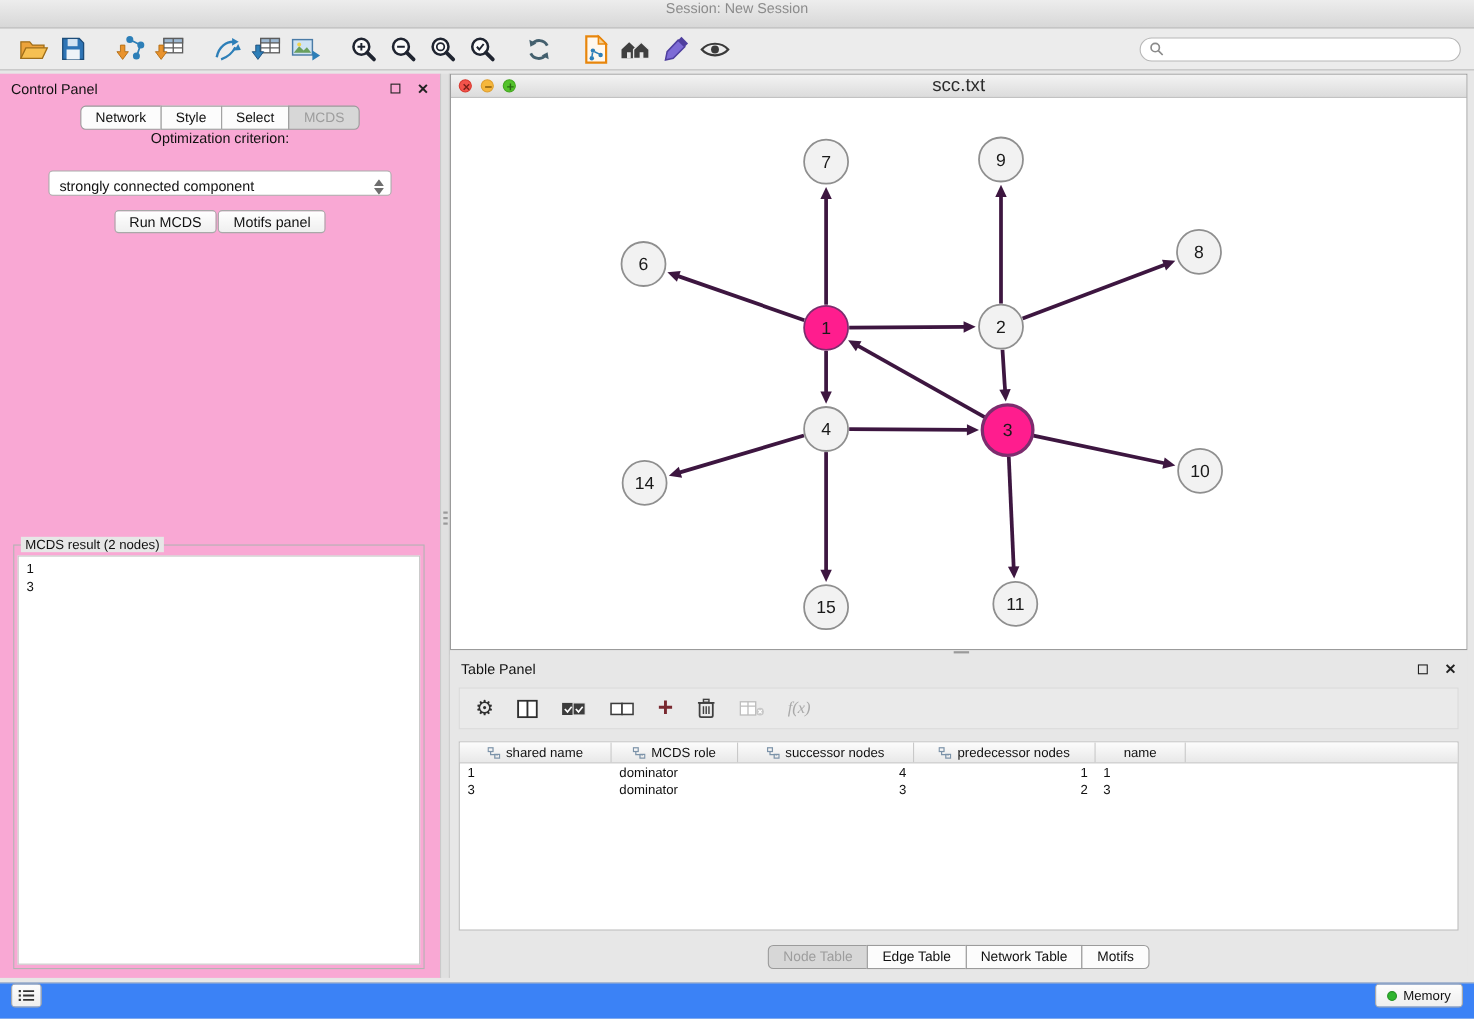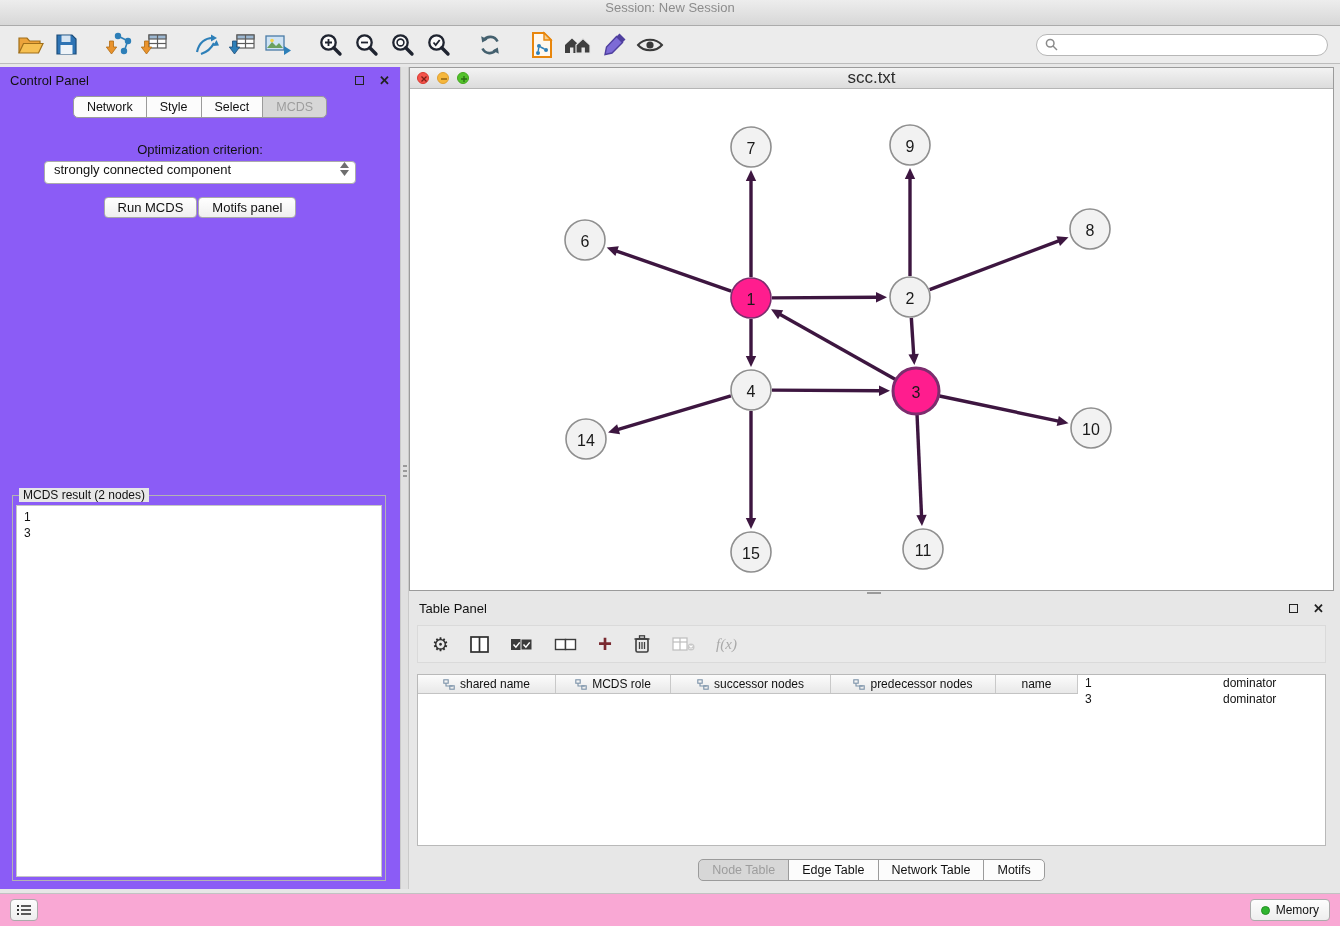--- a/index.html
+++ b/index.html
@@ -11,32 +11,32 @@
 #titlebar{position:absolute;left:0;top:0;width:100%;height:26px;background:linear-gradient(#ededed,#d7d7d7);border-bottom:1px solid #abABab;display:flex;align-items:flex-start;justify-content:center;font-size:13px;color:#8c8c8c}
 
 
 #toolbar{position:absolute;left:0;top:26px;width:100%;height:38px;background:#ececec;border-bottom:1px solid #bcbcbc;display:flex;align-items:center;padding:0 12px}
 .tbi{width:36px;height:32px;display:flex;align-items:center;justify-content:center;flex:none}
 .tbgap{width:16px;flex:none}
 #search{margin-left:auto;width:292px;height:22px;border:1px solid #b7b7b7;border-radius:12px;background:#fff;display:flex;align-items:center;padding:0 8px;gap:5px}
 #search input{flex:1;border:0;outline:0;background:transparent;font-size:12px;font-family:inherit;color:#333}
 
 
-#control-panel{position:absolute;left:0;top:67px;width:400px;height:822px;background:#8b5cf6}
+#control-panel{position:absolute;left:0;top:67px;width:400px;height:822px;background:#f9a8d4}
 .panel-head{height:26px;display:flex;align-items:center;padding:0 10px;font-size:13px}
 .panel-head .sp{flex:1}
 .float-ic{width:9px;height:9px;border:1.5px solid #222;margin-right:15px;flex:none}
 .close-ic{font-size:13px;font-weight:bold;color:#222;line-height:1}
 .seg{display:flex;justify-content:center;margin-top:3px}
 .seg-tab{padding:3px 13px;font-size:12.5px;border:1px solid #9b9b9b;background:#fcfcfc;color:#111;margin-left:-1px;white-space:nowrap}
 .seg-tab:first-child{border-radius:5px 0 0 5px;margin-left:0}
 .seg-tab:last-child{border-radius:0 5px 5px 0}
 .seg-tab.active{background:#d7d7d7;color:#9d9d9d}
-#opt-label{margin-top:24px;text-align:center;font-size:13px}
-#criterion{margin:4px auto 0;width:312px;height:23px;border:1px solid #ababab;border-radius:4px;background:#fff;display:flex;align-items:flex-start;padding:0 6px 0 9px;font-size:13px}
+#opt-label{text-align:center;font-size:13px}
+#criterion{margin:22px auto 0;width:312px;height:23px;border:1px solid #ababab;border-radius:4px;background:#fff;display:flex;align-items:flex-end;padding:0 6px 0 9px;font-size:13px}
 .stepper{margin-left:auto;display:flex;flex-direction:column;gap:2px;align-items:center}
 .btn-row{display:flex;justify-content:center;gap:1px;margin-top:13px}
 .btn{height:21px;padding:0 13px;border:1px solid #a9a9a9;border-radius:4px;background:linear-gradient(#ffffff,#efefef);font-size:13px;display:flex;align-items:center}
 #result-group{position:absolute;left:12px;top:428px;width:374px;height:386px;border:1px solid #b3b3b3}
 #result-legend{position:absolute;top:-8px;left:6px;background:#e7e7e7;padding:0 4px;font-size:12px}
 #result-box{position:absolute;left:3px;right:3px;top:9px;bottom:3px;background:#fff;border:1px solid #c6c6c6;font-size:12px;line-height:16px;padding:3px 7px;white-space:pre-line}
 
 
 #vsplit{position:absolute;left:400px;top:67px;width:9px;height:822px;background:#e0e0e0;border-left:1px solid #cacaca;border-right:1px solid #cacaca}
 #vsplit .grip{position:absolute;top:398px;left:2px;width:4px;height:2px;background:#9a9a9a;box-shadow:0 5px #9a9a9a,0 10px #9a9a9a}
@@ -55,33 +55,33 @@
 #net-canvas{position:absolute;left:0;top:21px;width:923px;height:501px;background:#fff}
 #graph-svg{width:100%;height:100%}
 #graph-svg text{font-family:"Liberation Sans",sans-serif}
 
 
 #table-panel{position:absolute;left:409px;top:595px;width:925px;height:292px;background:#e7e7e7}
 #tp-toolbar{position:absolute;left:8px;right:8px;top:30px;height:38px;background:#eaeaea;border:1px solid #dadada;display:flex;align-items:center;gap:21px;padding:0 14px}
 .gear{font-size:19px;color:#2f2f2f;line-height:1}
 .plus{font-size:24px;font-weight:700;color:#792930;line-height:0.8}
 .fx{font-family:"Liberation Serif",serif;font-style:italic;font-size:15px;color:#a9a9a9}
-#tp-table{position:absolute;left:8px;right:8px;top:79px;height:172px;border:1px solid #b9b9b9;background:#fff;display:flex;flex-direction:row}
+#tp-table{position:absolute;left:8px;right:8px;top:79px;height:172px;border:1px solid #b9b9b9;background:#fff;display:flex;flex-direction:column}
 .thead{display:flex;height:19px;background:linear-gradient(#fcfcfc,#e8e8e8);border-bottom:1px solid #c3c3c3;flex:none}
 .th{display:flex;align-items:center;justify-content:center;gap:5px;font-size:12px;border-right:1px solid #c9c9c9}
 .tbody{flex:1;overflow:hidden}
 .trow{display:flex;height:16px;align-items:center;font-size:12px}
 .tcell{padding:0 7px;overflow:hidden;flex:none}
 .w0{width:138px}.w1{width:115px}.w2{width:160px}.w3{width:165px}.w4{width:82px}
 .wf{flex:1 !important;border-right:0}
 .num{text-align:right}
 #tp-tabs{position:absolute;left:0;right:0;bottom:6px;display:flex;justify-content:center}
 
 
-#statusbar{position:absolute;left:0;bottom:0;width:100%;height:33px;background:#f9a8d4;border-top:1px solid #c2c2c2;display:flex;align-items:center;padding:12px 10px}
+#statusbar{position:absolute;left:0;bottom:0;width:100%;height:33px;background:#3b82f6;border-top:1px solid #c2c2c2;display:flex;align-items:flex-start;padding:0 10px}
 #list-btn{width:28px;height:22px;border:1px solid #ababab;border-radius:4px;background:linear-gradient(#fdfdfd,#eeeeee);display:flex;align-items:center;justify-content:center}
 #mem-btn{margin-left:auto;height:22px;border:1px solid #ababab;border-radius:4px;background:linear-gradient(#fdfdfd,#eeeeee);display:flex;align-items:center;gap:6px;padding:0 10px;font-size:12px}
 .memdot{width:9px;height:9px;border-radius:50%;background:#2fb52f;border:1px solid #239023;flex:none}
 </style>
 </head>
 <body>
 
 <div id="titlebar">
   <span>Session: New Session</span>
 </div>

